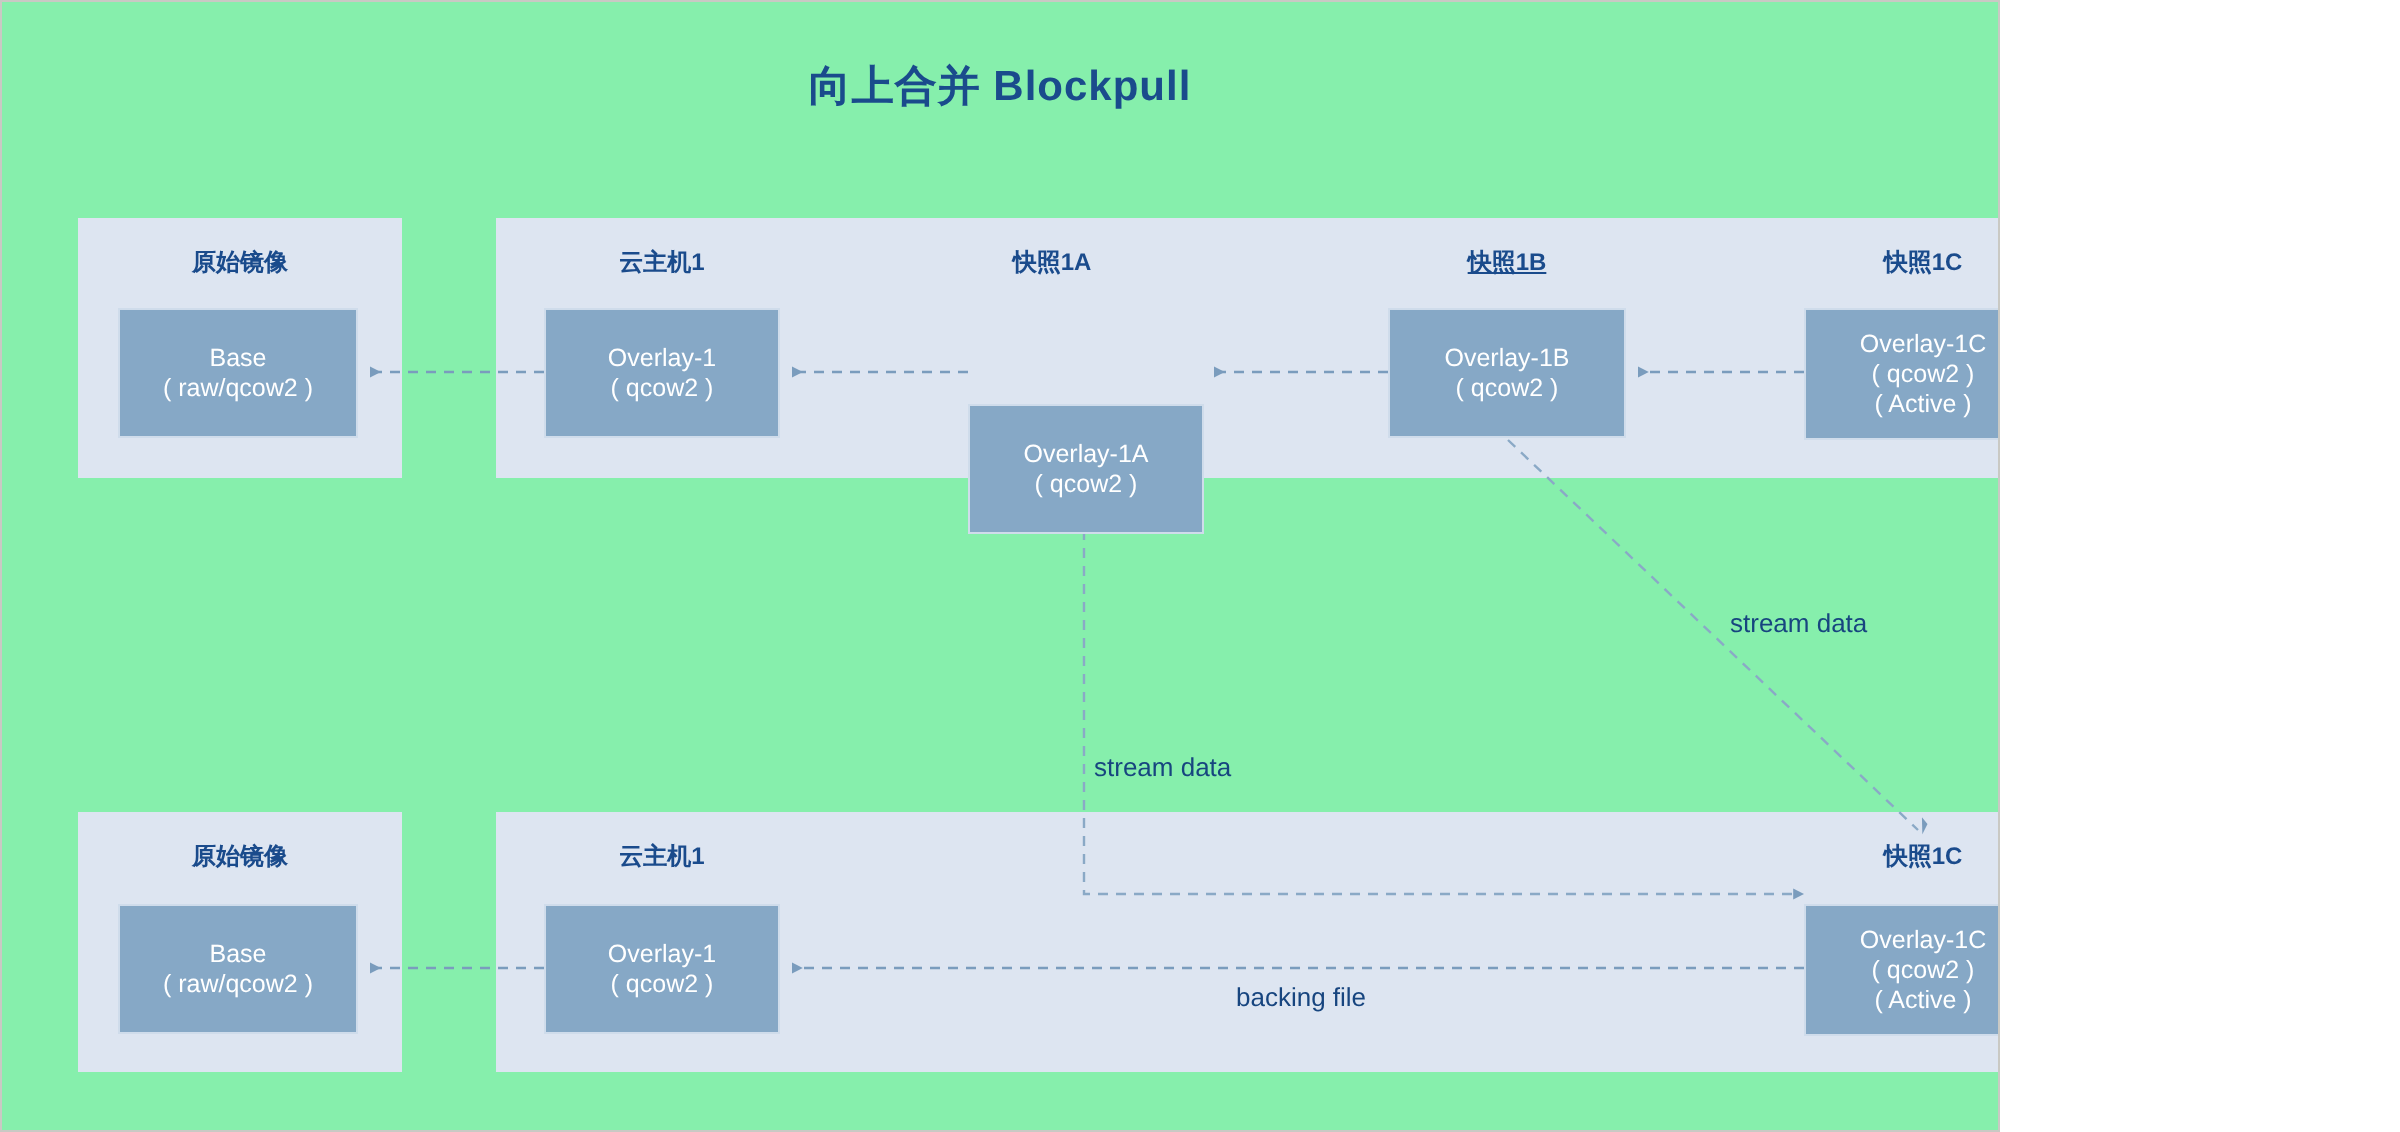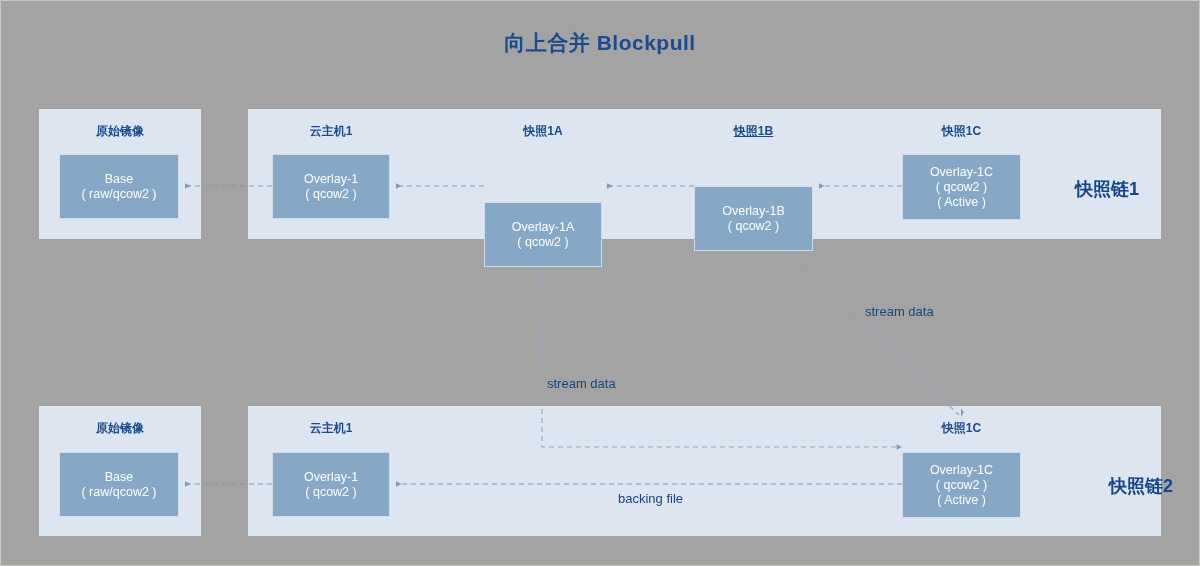--- a/index.html
+++ b/index.html
@@ -2,22 +2,22 @@
 <html><head>
 <meta charset="utf-8">
 <style>
   * { box-sizing: border-box; margin: 0; padding: 0; }
   html, body {
     width: 1200px; height: 566px;
     font-family: "Liberation Sans", "DejaVu Sans", sans-serif;
   }
   #canvas {
     position: relative;
-    width: 1200px; height: 566px;
-    background: #a3a3a3;
+    width: 1000px; height: 566px;
+    background: #86efac;
     border: 1px solid #c9c9c4;
     overflow: hidden;
   }
   #title {
     position: absolute;
     left: 0; right: 0; top: 28px;
     text-align: center;
     font-size: 21px;
     font-weight: bold;
     color: #1a4b8c;
@@ -113,28 +113,28 @@
     <span>Base</span>
     <span>( raw/qcow2 )</span>
   </div>
 
   <div class="nodelabel" style="left:271px; top:122px; width:118px;">云主机1</div>
   <div class="nodebox" style="left:271px; top:153px; width:118px; height:65px;">
     <span>Overlay-1</span>
     <span>( qcow2 )</span>
   </div>
 
-  <div class="nodelabel" style="left:483px; top:122px; width:118px;">快照1A</div>
+  <div class="nodelabel" style="left:466px; top:122px; width:118px;">快照1A</div>
   <div class="nodebox" style="left:483px; top:153px; width:118px; height:65px;margin-top:48px;">
     <span>Overlay-1A</span>
     <span>( qcow2 )</span>
   </div>
 
   <div class="nodelabel" style="left:693px; top:122px; width:119px;text-decoration:underline;">快照1B</div>
-  <div class="nodebox" style="left:693px; top:153px; width:119px; height:65px;margin-top:32px;">
+  <div class="nodebox" style="left:693px; top:153px; width:119px; height:65px;">
     <span>Overlay-1B</span>
     <span>( qcow2 )</span>
   </div>
 
   <div class="nodelabel" style="left:901px; top:122px; width:119px;">快照1C</div>
   <div class="nodebox" style="left:901px; top:153px; width:119px; height:66px;">
     <span>Overlay-1C</span>
     <span>( qcow2 )</span>
     <span>( Active )</span>
   </div>

